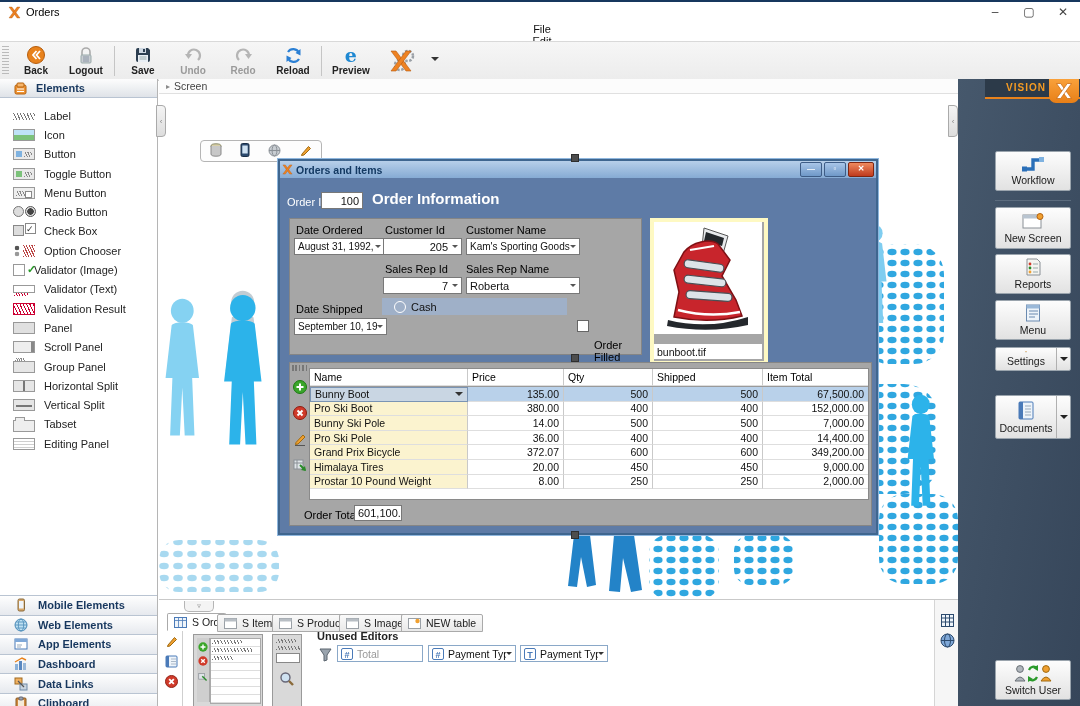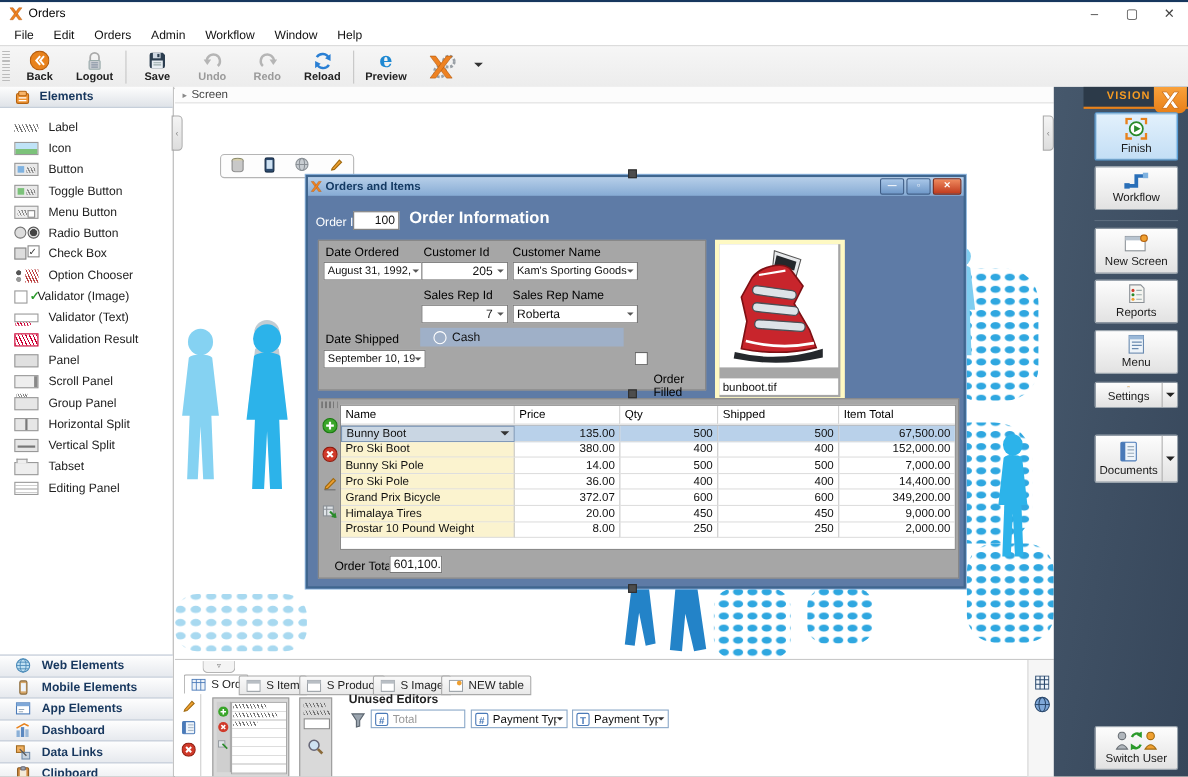--- a/index.html
+++ b/index.html
@@ -6,21 +6,21 @@
   .app{position:relative;width:1080px;height:706px;background:#fff;overflow:hidden;
        font-family:"Liberation Sans",sans-serif;font-size:11px;color:#111;
        border-top:2px solid #17375e;box-sizing:border-box;}
   .abs{position:absolute;}
   .flex{display:flex;align-items:center;}
 
   
   .titlebar{left:0;top:0;width:1080px;height:21px;background:#fff;}
   .title-text{font-size:11px;color:#000;}
   .winctl{width:34px;height:20px;text-align:center;line-height:20px;color:#444;font-size:12px;cursor:default;}
-  .menubar{left:0;top:21px;width:1080px;height:18px;background:#fff;display:flex;align-items:center;padding-left:4px;box-sizing:border-box;}
+  .menubar{left:0;top:21px;width:1080px;height:18px;background:#fff;display:flex;align-items:center;padding-left:4px;box-sizing:border-box;flex-direction:column;}
   .menu-item{padding:0 9px;font-size:11px;color:#111;}
   .toolbar{left:0;top:39px;width:1080px;height:38px;background:linear-gradient(#f6f6f6,#ececec);
            border-top:1px solid #d9d9d9;border-bottom:1px solid #c9c9c9;display:flex;align-items:stretch;}
   .tb-grip{width:7px;background:repeating-linear-gradient(#bbb 0 1px,transparent 1px 3px);margin:4px 2px;}
   .tb-btn{display:flex;flex-direction:column;align-items:center;justify-content:center;padding:1px 7px;min-width:36px;}
   .tb-btn .ic{height:18px;display:flex;align-items:center;justify-content:center;}
   .tb-btn .lb{font-size:10px;font-weight:bold;color:#222;margin-top:1px;}
   .tb-btn.disabled .lb{color:#9a9a9a;}
   .tb-sep{width:1px;background:#c5c5c5;margin:4px 3px;}
   .tb-caret{align-self:center;margin-left:4px;width:0;height:0;border:4px solid transparent;border-top-color:#333;}
@@ -347,32 +347,32 @@
           <span>Tabset</span>
         </div>
       <div class="pal-item">
           <span class="pi pi-edit"></span>
           <span>Editing Panel</span>
         </div>
     </div>
     <div class="abs" style="left:0;top:516px;width:157px">
       <div class="sec-btn">
         <span class="sec-ic"><svg width="14" height="14" viewBox="0 0 14 14">
+              <rect x="4" y="1" width="6.5" height="12" rx="1.5" fill="#d8a86a" stroke="#8a6a3a"></rect>
+              <rect x="5" y="3" width="4.5" height="7.5" fill="#eef4fa"></rect>
+            </svg></span>
+        <span>Mobile Elements</span>
+        </div>
+      <div class="sec-btn">
+        <span class="sec-ic"><svg width="14" height="14" viewBox="0 0 14 14">
               <circle cx="7" cy="7" r="6" fill="#bfe0f2" stroke="#4a8ab8"></circle>
               <ellipse cx="7" cy="7" rx="2.7" ry="6" fill="none" stroke="#4a8ab8" stroke-width=".8"></ellipse>
               <path d="M1,7 h12 M2,4 h10 M2,10 h10" stroke="#4a8ab8" stroke-width=".8"></path>
             </svg></span>
         <span>Web Elements</span>
-        </div>
-      <div class="sec-btn">
-        <span class="sec-ic"><svg width="14" height="14" viewBox="0 0 14 14">
-              <rect x="4" y="1" width="6.5" height="12" rx="1.5" fill="#d8a86a" stroke="#8a6a3a"></rect>
-              <rect x="5" y="3" width="4.5" height="7.5" fill="#eef4fa"></rect>
-            </svg></span>
-        <span>Mobile Elements</span>
         </div>
       <div class="sec-btn">
         <span class="sec-ic"><svg width="14" height="14" viewBox="0 0 14 14">
               <rect x="1" y="2" width="12" height="10" fill="#fff" stroke="#4a7ab8"></rect>
               <rect x="1" y="2" width="12" height="3" fill="#7fa8d8"></rect>
               <path d="M3,8 h5 M3,10 h4" stroke="#9ab" stroke-width="1"></path>
             </svg></span>
         <span>App Elements</span>
         </div>
       <div class="sec-btn">
@@ -766,30 +766,20 @@
       </div>
       <div class="vis-tab">
         <svg width="18" height="18" viewBox="0 0 12 12">
           <g fill="#fff" stroke="#c96a10" stroke-width="0.5">
               <polygon points="1,1 3.8,1 11,11 8.2,11"></polygon>
               <polygon points="8.2,1 11,1 3.8,11 1,11"></polygon>
             </g>
         </svg>
       </div>
 
-      <div class="vbtn hl" style="top:23px;height:44px">
-        <div class="main">
-          <svg width="20" height="20" viewBox="0 0 20 20">
-            <path d="M1,6 V1 H6 M14,1 H19 V6 M19,14 V19 H14 M6,19 H1 V14" fill="none" stroke="#e8821c" stroke-width="2.4"></path>
-            <circle cx="10" cy="10" r="6" fill="#fff" stroke="#2a8a2a" stroke-width="1.6"></circle>
-            <polygon points="8,6.8 14,10 8,13.2" fill="#2a8a2a"></polygon>
-          </svg>
-          <span class="vlb">Finish</span>
-        </div>
-      </div>
       <div class="vbtn" style="top:72px;height:40px">
         <div class="main">
           <svg width="22" height="16" viewBox="0 0 22 16">
             <path d="M3,13 h8 v-9 h8" fill="none" stroke="#2a6fb8" stroke-width="3.4"></path>
             <rect x="0" y="10.5" width="5" height="5" fill="#2a6fb8"></rect>
               <rect x="17" y="1" width="5" height="5" fill="#7fb2e0"></rect>
           </svg>
           <span class="vlb">Workflow</span>
         </div>
       </div>

